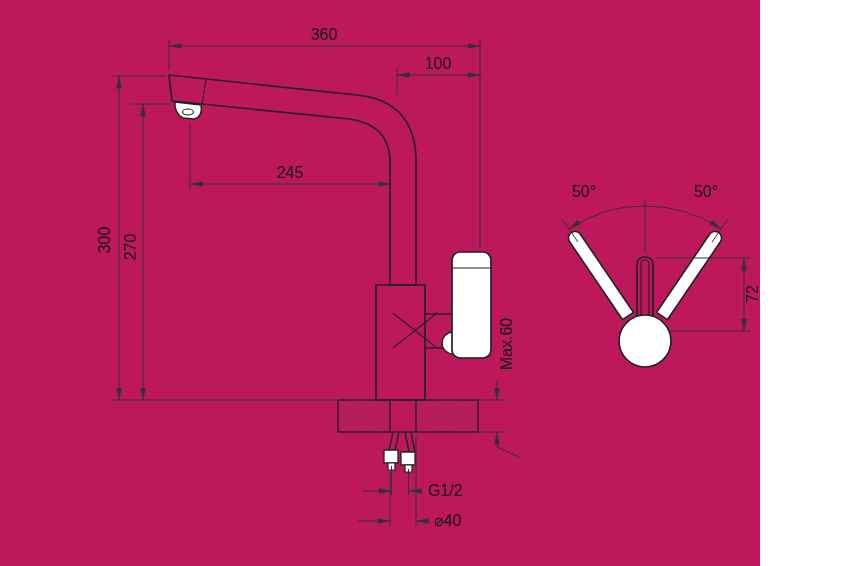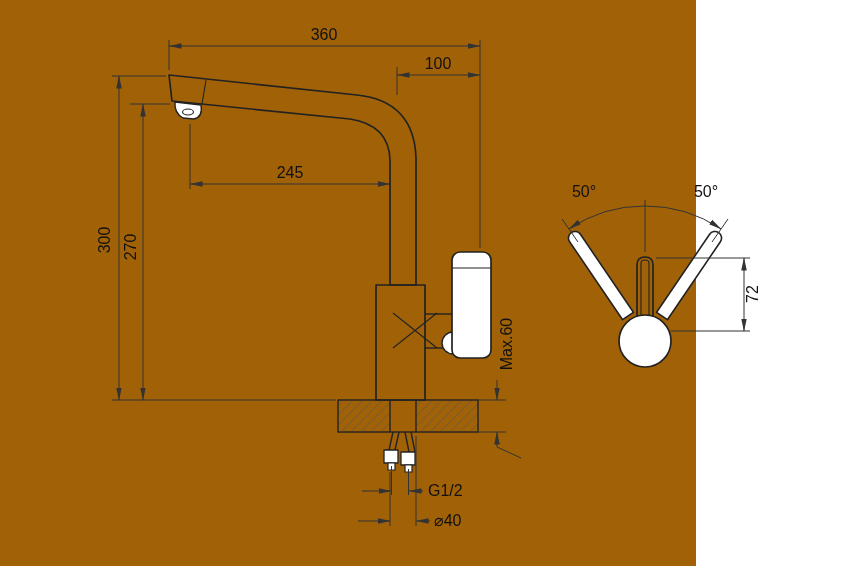--- a/index.html
+++ b/index.html
@@ -2,23 +2,23 @@
 <html><head>
 <meta charset="utf-8">
 <style>
   html, body {
     margin: 0;
     padding: 0;
     background: #ffffff;
   }
   .stage {
     position: relative;
-    width: 696px;
+    width: 760px;
     height: 566px;
-    background: #a16207;
+    background: #be185d;
     font-family: "Liberation Sans", sans-serif;
     text-align: center;
   }
   svg text {
     font-family: "Liberation Sans", sans-serif;
     font-size: 16px;
     fill: #111111;
   }
   .obj  { fill: none; stroke: #222222; stroke-width: 1.7; stroke-linejoin: round; stroke-linecap: round; }
   .objf { fill: #ffffff; stroke: #222222; stroke-width: 1.7; stroke-linejoin: round; }

